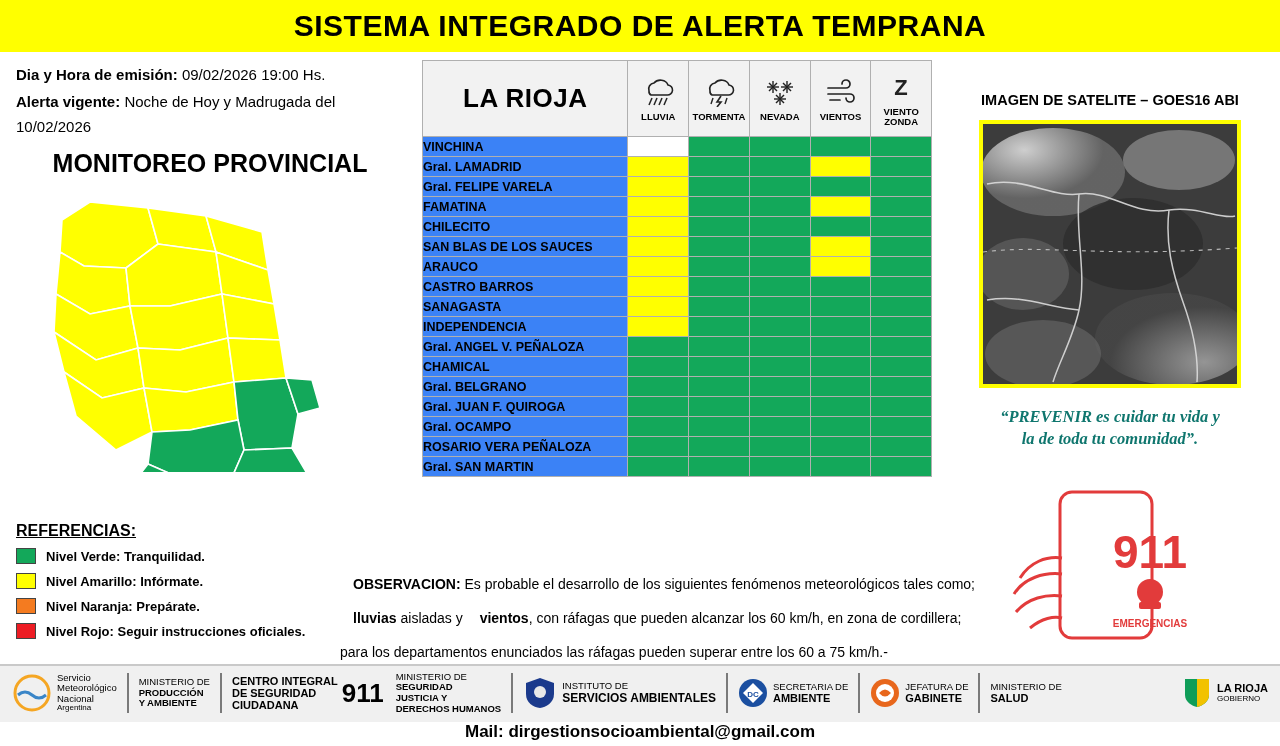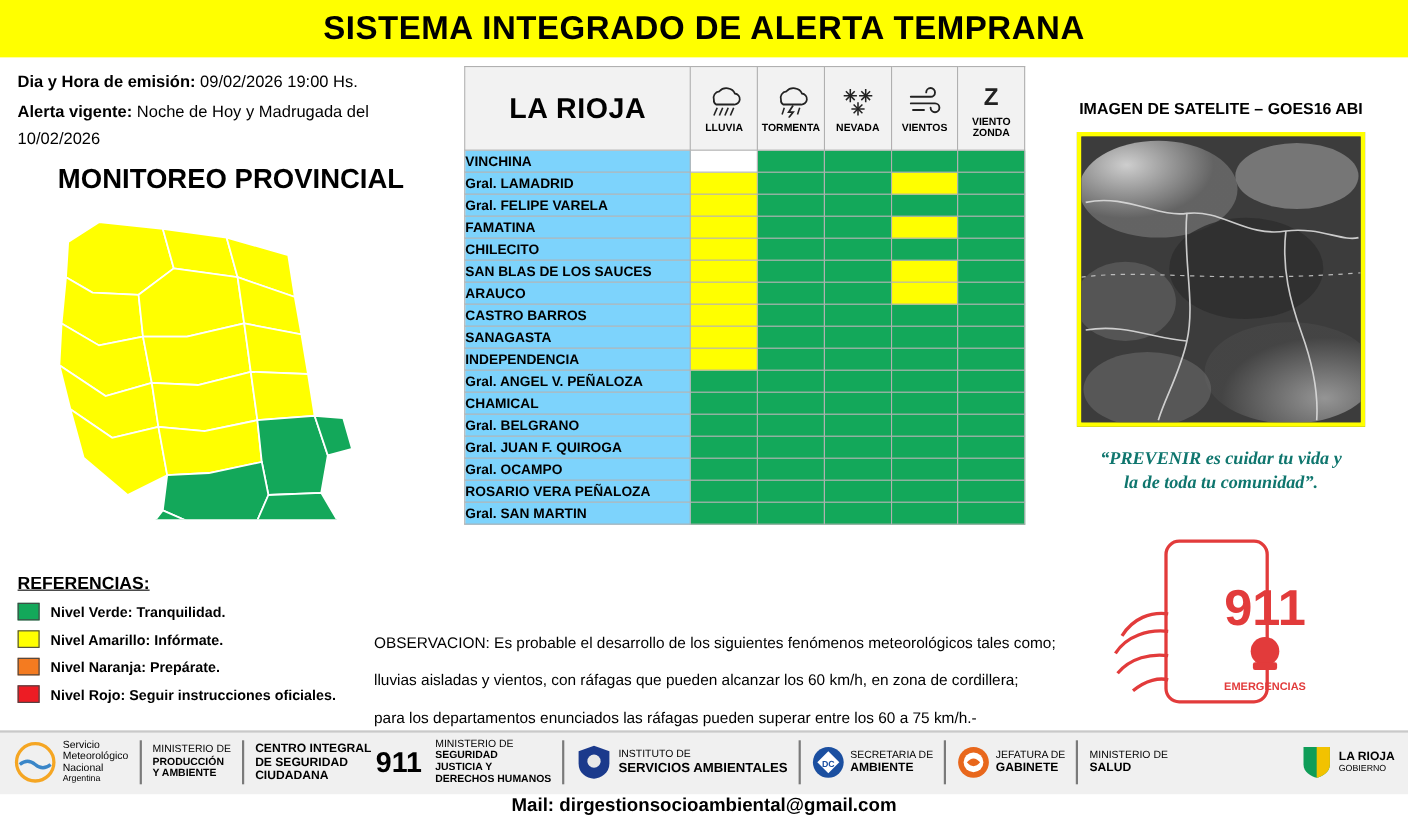--- a/index.html
+++ b/index.html
@@ -76,34 +76,34 @@
     text-align:center; vertical-align:middle;
     letter-spacing:0.5px;
   }
   .ph-cell {
     background:#f2f2f2; width:61px; height:76px; text-align:center;
     vertical-align:middle;
   }
   .ph-icon { height:40px; display:flex; align-items:center; justify-content:center; }
   .ph-label { font-size:9.5px; font-weight:bold; color:#000; line-height:1.05; padding-bottom:3px; }
   .dept-cell {
-    background:#7dd3fc; font-size:12.5px; font-weight:bold; color:#000;
+    background:#3b82f6; font-size:12.5px; font-weight:bold; color:#000;
     padding:1px 0 1px 6px; height:20px; white-space:nowrap;
   }
   .cell { height:20px; }
   .g { background:#13a85a; }
   .y { background:#ffff00; }
   .w { background:#ffffff; }
   
   .observation {
     position:absolute; left:340px; top:520px; width:800px;
     font-size:14px; color:#000; line-height:1.85;
     text-align:justify;
   }
-  .observation b { font-weight:normal; }
+  .observation b { font-weight:bold;margin-left:13px; }
   
   .right-col { position:absolute; left:940px; top:0; width:340px; height:741px; }
   .sat-title {
     font-size:14.5px; font-weight:bold; color:#000; text-align:center; margin-top:40px;
   }
   .sat-frame {
     margin:12px auto 0 auto; width:262px; height:268px;
     border:4px solid #ffff00; background:#3a3a3a; position:relative; overflow:hidden;
   }
   .quote {

